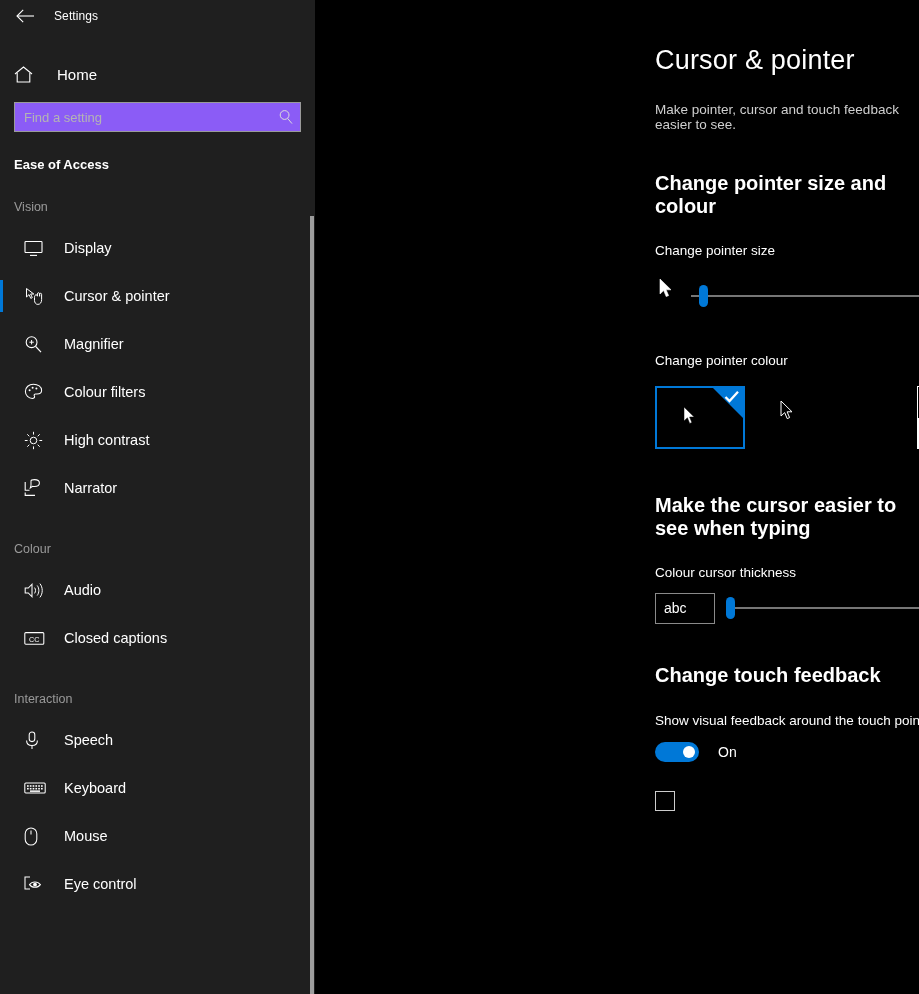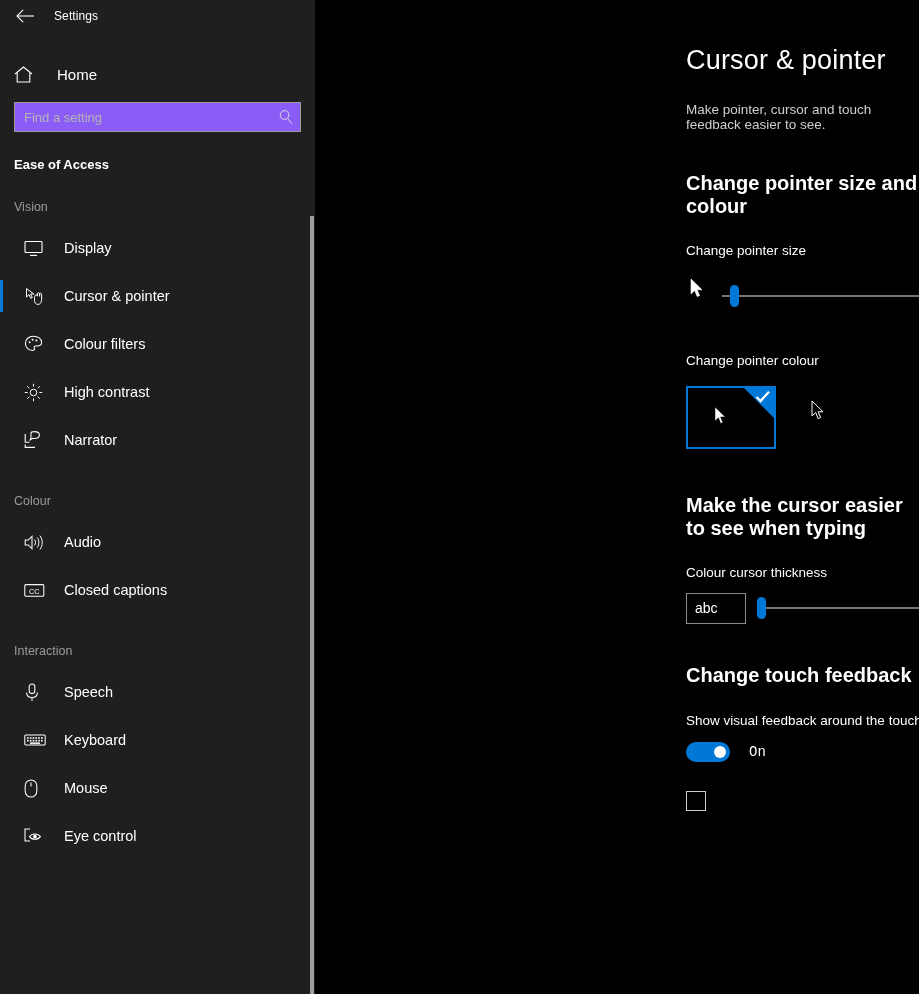--- a/index.html
+++ b/index.html
@@ -11,21 +11,20 @@
     font-family: "Liberation Sans", sans-serif;
     overflow: hidden;
   }
 
   #app {
     position: relative;
     width: 919px;
     height: 994px;
     background: #000000;
     display: flex;
-    gap: 31px;
   }
 
   
   #sidebar {
     position: relative;
     width: 315px;
     height: 994px;
     background: #1f1f1f;
     flex: 0 0 315px;
     overflow: hidden;
@@ -348,21 +347,20 @@
     right: 4px;
     top: 4px;
     width: 12px; height: 12px;
     border-radius: 50%;
     background: #ffffff;
   }
   .toggle-state {
     font-size: 14px;
     color: #ffffff;
     margin-left: 19px;
-    font-family: Liberation Mono, monospace;
   }
 
   .cb-row {
     display: flex;
     align-items: center;
     margin-top: 29px;
     cursor: pointer;
   }
   .cb-box {
     width: 20px; height: 20px;
@@ -437,20 +435,32 @@
             <path d="M2.5 1.5 L2.5 10 L5 7.6 L6.8 11.4 L8.3 10.6 L6.6 7 L9.8 7 Z" fill="none" stroke="#ffffff" stroke-width="1"></path>
             <path d="M10.5 10.5 C10.5 8.5 11.3 7.8 12.2 7.8 C13 7.8 13.4 8.4 13.4 9.2
                      L13.4 6.9 C13.4 6.2 13.9 5.7 14.5 5.7 C15.1 5.7 15.6 6.2 15.6 6.9
                      L15.6 9.3 L15.6 7.3 C15.6 6.7 16 6.3 16.6 6.3 C17.2 6.3 17.6 6.7 17.6 7.3
                      L17.6 12.6 C17.6 15.4 16.2 17.4 13.9 17.4 C11.8 17.4 10.5 15.6 10.5 13.4 Z" fill="none" stroke="#ffffff" stroke-width="1"></path>
           </svg>
         </span>
         <span class="lbl">Cursor &amp; pointer</span>
       </div>
 
+      <div class="nav-item">
+        <span class="accent"></span>
+        <span class="ico">
+          <svg width="19" height="19" viewBox="0 0 19 19">
+            <circle cx="7.6" cy="7.2" r="5.4" fill="none" stroke="#ffffff" stroke-width="1.1"></circle>
+            <line x1="5.4" y1="7.2" x2="9.8" y2="7.2" stroke="#ffffff" stroke-width="1"></line>
+            <line x1="7.6" y1="5" x2="7.6" y2="9.4" stroke="#ffffff" stroke-width="1"></line>
+            <line x1="11.6" y1="11.4" x2="17" y2="17.2" stroke="#ffffff" stroke-width="1.2"></line>
+          </svg>
+        </span>
+        <span class="lbl">Magnifier</span>
+      </div>
 
       <div class="nav-item">
         <span class="accent"></span>
         <span class="ico">
           <svg width="19" height="18" viewBox="0 0 19 18">
             <path d="M9.4 1.2 C4.9 1.2 1.4 4.3 1.4 8.4 C1.4 12.4 4.6 15.4 8.4 15.4
                      C10 15.4 10.6 14.6 10.6 13.8 C10.6 13.1 10.1 12.7 10.1 12.1
                      C10.1 11.4 10.7 11 11.5 11 L13 11 C16 11 17.6 9.4 17.6 7.2
                      C17.6 3.8 14 1.2 9.4 1.2 Z" fill="none" stroke="#ffffff" stroke-width="1.05"></path>
             <circle cx="5.6" cy="7.3" r="1" fill="#ffffff"></circle>

